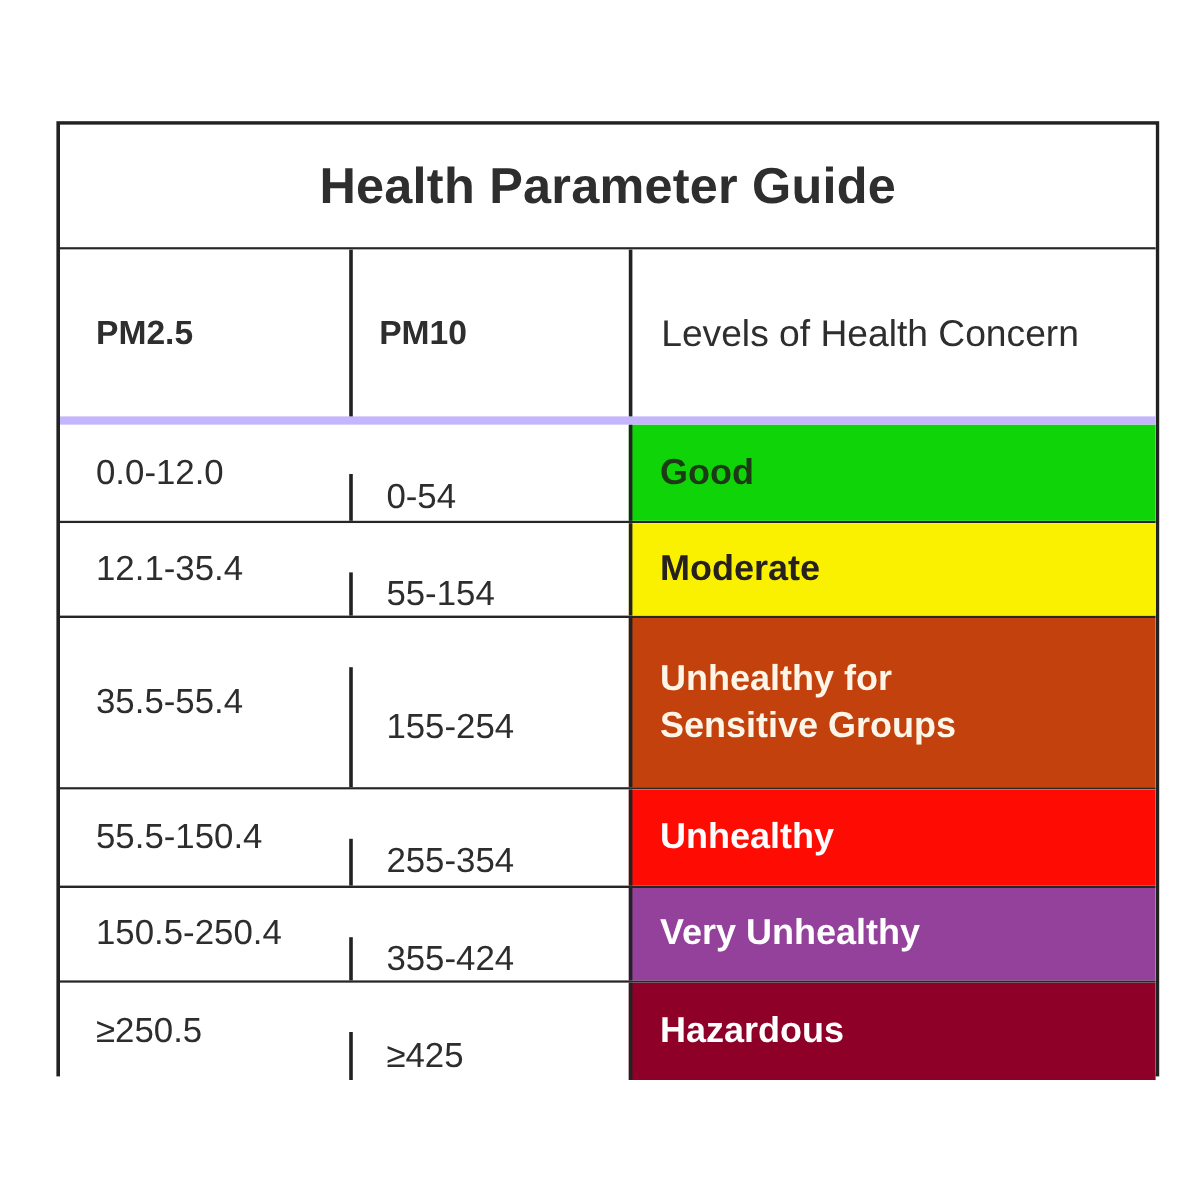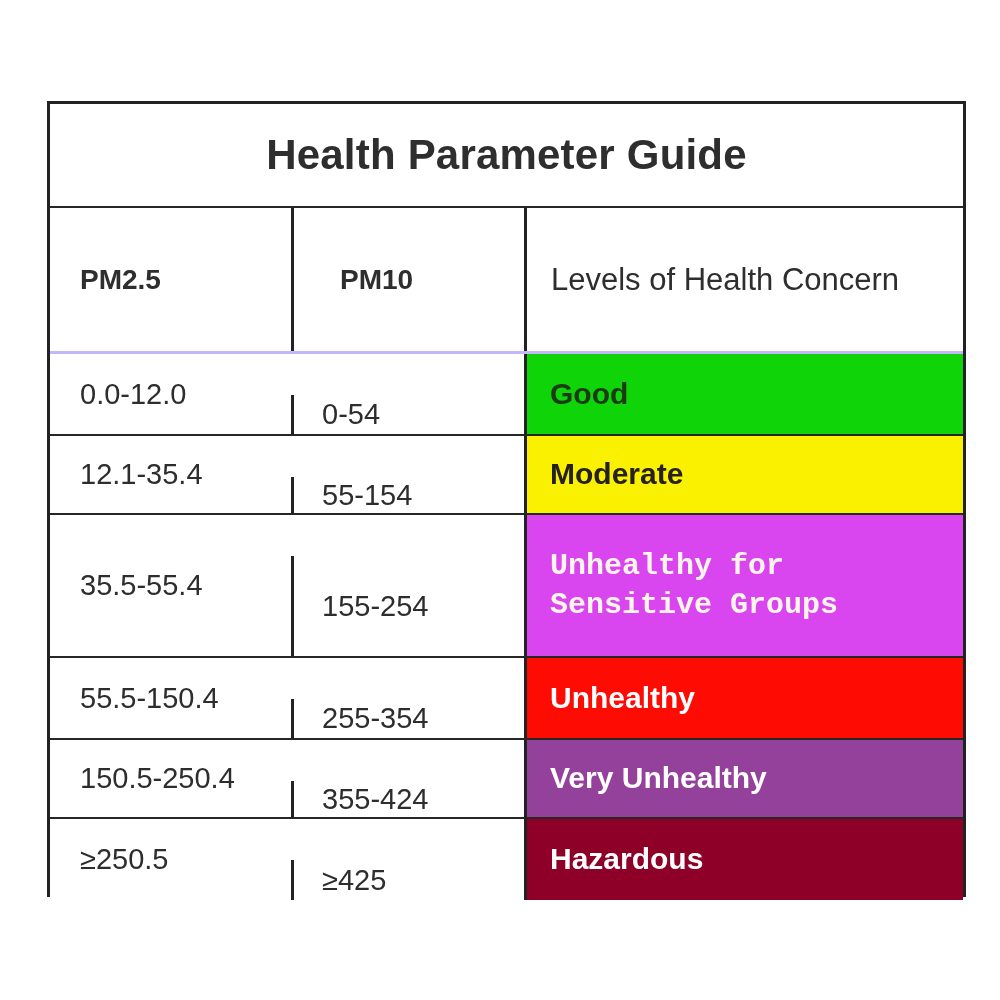--- a/index.html
+++ b/index.html
@@ -47,32 +47,32 @@
     color: #2e2e2e;
     letter-spacing: 0.2px;
     white-space: nowrap;
   }
 
   
   .header-row {
     height: 146px;
     flex: 0 0 146px;
     box-sizing: border-box;
-    border-bottom: 3px solid #c4b5fd;
+    border-bottom: 7px solid #c4b5fd;
     display: flex;
     background: #ffffff;
     justify-content: flex-end;
   }
   .header-row .cell {
     display: flex;
     align-items: center;
     box-sizing: border-box;
   }
   .col1 { flex: 0 0 241px; padding-left: 30px; }
-  .col2 { flex: 0 0 233px; padding-left: 46px; border-left: 3px solid #222222; }
+  .col2 { flex: 0 0 233px; padding-left: 22px; border-left: 3px solid #222222; }
   .col3 { flex: 1 1 auto;  padding-left: 23px; border-left: 3px solid #222222; }
 
   .header-row .col1,
   .header-row .col2 {
     font-size: 28px;
     font-weight: bold;
     color: #2e2e2e;
   }
   .header-row .col3 {
     font-size: 31px;
@@ -159,21 +159,21 @@
       </div>
     </div>
 
     <div class="data-row row-h-143">
       <div class="cell col1">
         <span>35.5-55.4</span>
       </div>
       <div class="cell col2">
         <span>155-254</span>
       </div>
-      <div class="cell col3 level-cell" style="background-color: #d946ef; color: rgb(253, 246, 232); font-family: Liberation Mono, monospace;">
+      <div class="cell col3 level-cell" style="background-color: #c2410c; color: rgb(253, 246, 232);">
         <div>
           <span class="level-line">Unhealthy for</span>
           <span class="level-line">Sensitive Groups</span>
         </div>
       </div>
     </div>
 
     <div class="data-row row-h-82">
       <div class="cell col1">
         <span>55.5-150.4</span>

